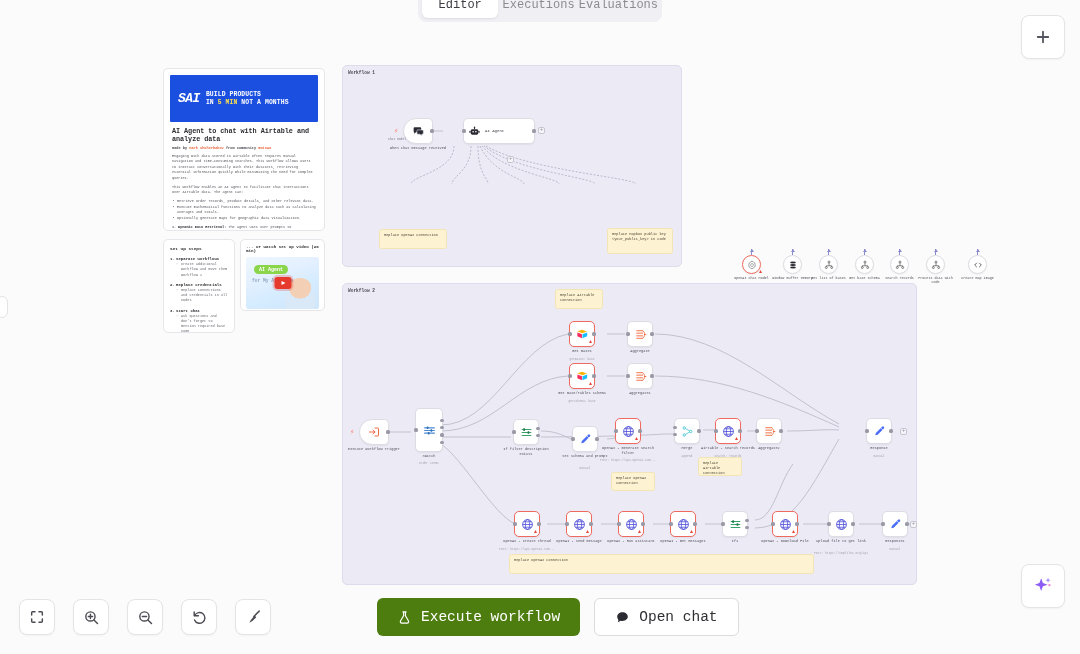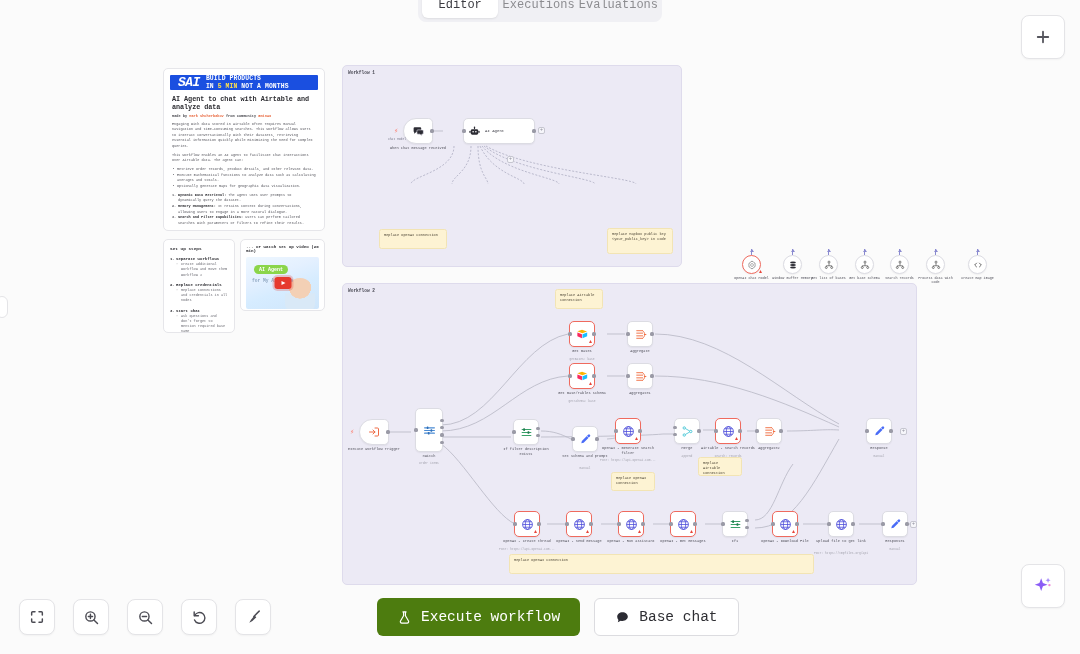--- a/index.html
+++ b/index.html
@@ -64,21 +64,21 @@
   }
 
   
   .sticky {
     position: absolute; background: #fff;
     border: 1px solid #e6e6ea; border-radius: 5px;
     overflow: hidden;
   }
   #doc-sticky { left: 163px; top: 68px; width: 162px; height: 163px; padding: 0; }
   .doc-banner {
-    height: 15px; background: #1a4fe0;
+    height: 47px; background: #1a4fe0;
     display: flex; align-items: center; gap: 6px;
     padding: 0 8px; margin: 6px 6px 0 6px; border-radius: 1px;
   }
   .doc-banner .logo {
     font-size: 13px; font-weight: 700; font-style: italic;
     color: #fff; letter-spacing: -.5px; line-height: 1;
   }
   .doc-banner .tagline {
     font-size: 6.4px; font-weight: 700; color: #fff;
     line-height: 1.18; letter-spacing: .1px;
@@ -830,17 +830,17 @@
     <div class="btn" id="execute-workflow-button">
       <svg class="icon" width="15" height="15" viewBox="0 0 24 24">
         <path d="M9.5 3h5M10.5 3v6.2L5.6 17.6A2.3 2.3 0 0 0 7.6 21h8.8a2.3 2.3 0 0 0 2-3.4L13.5 9.2V3" fill="none" stroke="#fff" stroke-width="1.9" stroke-linecap="round" stroke-linejoin="round"></path>
       </svg>
       <span>Execute workflow</span>
     </div>
     <div class="btn" id="open-chat-button">
       <svg class="icon" width="15" height="15" viewBox="0 0 24 24">
         <path d="M3.5 10.5c0-3.9 3.8-7 8.5-7s8.5 3.1 8.5 7-3.8 7-8.5 7c-1 0-2-.1-2.9-.4L4.5 19.5l1-3.6a7.6 7.6 0 0 1-2-5.4z" fill="#2b2b33"></path>
       </svg>
-      <span>Base chat</span>
+      <span>Open chat</span>
     </div>
   </div>
 
 </div>
 
 </body></html>

